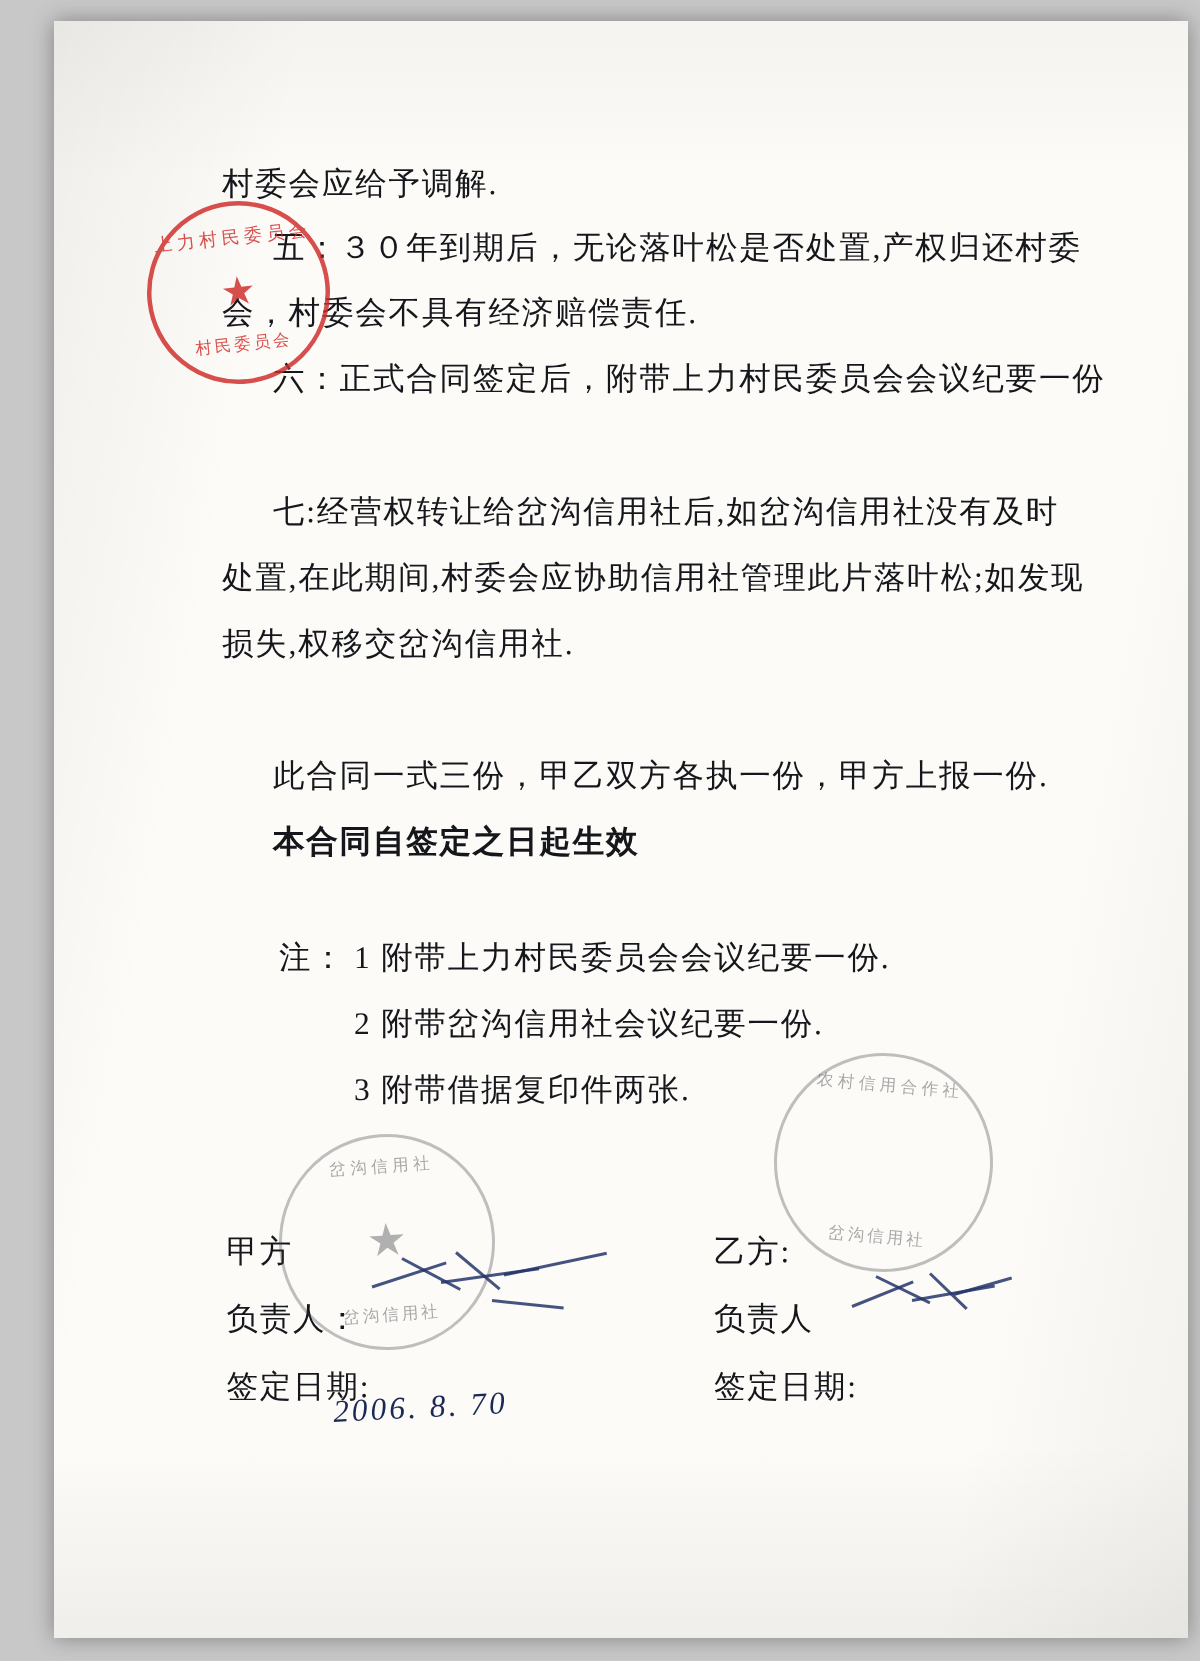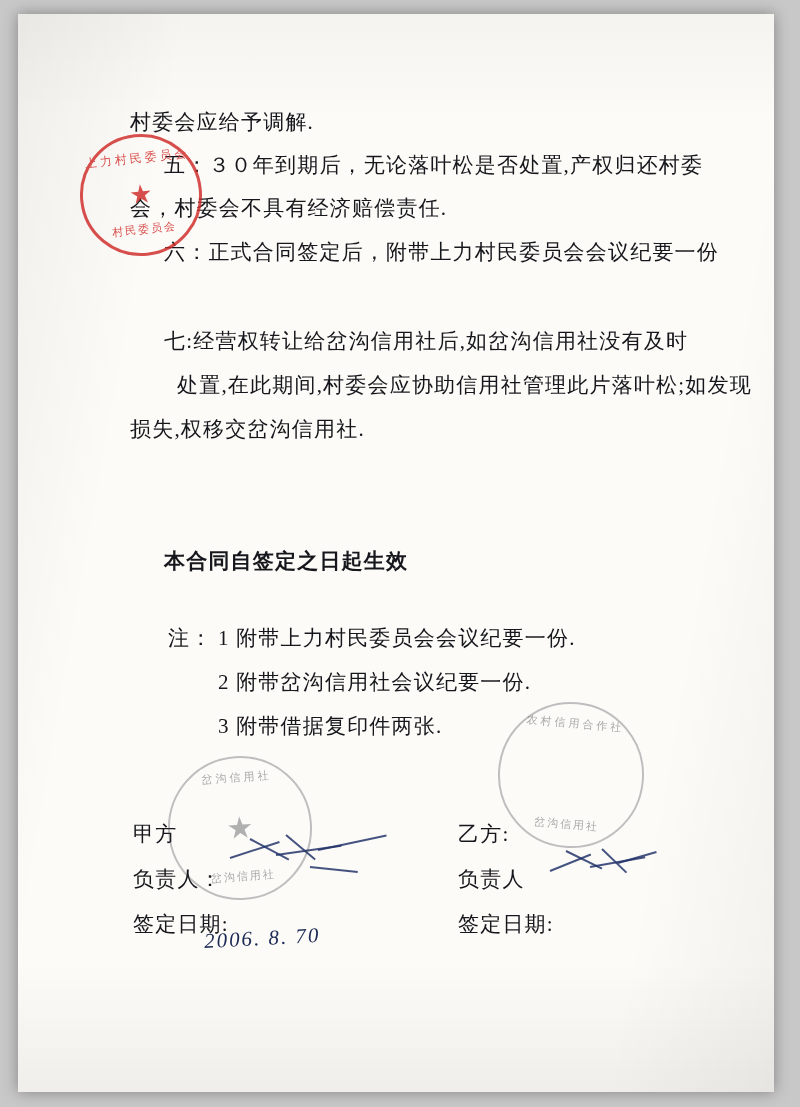--- a/index.html
+++ b/index.html
@@ -17,21 +17,21 @@
   #page {
     position: relative;
     width: 800px;
     height: 1107px;
     background: #c8c8c8;
   }
 
   
   #sheet {
     position: absolute;
-    left: 18px;
+    left: 36px;
     top: 14px;
     width: 756px;
     height: 1078px;
     background: #fdfbf7;
     box-shadow: 0 0 14px rgba(0,0,0,0.35);
     overflow: hidden;
   }
 
   
   #sheet::before {
@@ -151,22 +151,23 @@
 
   <div id="sheet">
 
     <div id="doc-body">
 
       <div class="line" style="left:112px; top:94px;">村委会应给予调解.</div>
       <div class="line" style="left:146px; top:137px;">五：３０年到期后，无论落叶松是否处置,产权归还村委</div>
       <div class="line" style="left:112px; top:180px;">会，村委会不具有经济赔偿责任.</div>
       <div class="line" style="left:146px; top:224px;">六：正式合同签定后，附带上力村民委员会会议纪要一份</div>
       <div class="line" style="left:146px; top:313px;">七:经营权转让给岔沟信用社后,如岔沟信用社没有及时</div>
-      <div class="line" style="left:112px; top:357px;margin-left:47px;">处置,在此期间,村委会应协助信用社管理此片落叶松;如发现</div>
+      <div class="line" style="left:112px; top:357px;">处置,在此期间,村委会应协助信用社管理此片落叶松;如发现</div>
       <div class="line" style="left:112px; top:401px;">损失,权移交岔沟信用社.</div>
+      <div class="line" style="left:146px; top:489px;">此合同一式三份，甲乙双方各执一份，甲方上报一份.</div>
       <div class="line" style="left:146px; top:533px;font-weight:bold;">本合同自签定之日起生效</div>
 
       <div class="line" style="left:150px; top:610px;">注：</div>
       <div class="line" style="left:200px; top:610px;">1 附带上力村民委员会会议纪要一份.</div>
       <div class="line" style="left:200px; top:654px;">2 附带岔沟信用社会议纪要一份.</div>
       <div class="line" style="left:200px; top:698px;">3 附带借据复印件两张.</div>
 
       <div class="line" style="left:115px; top:806px;">甲方</div>
       <div class="line" style="left:115px; top:851px;font-family:Liberation Mono, monospace;">负责人：</div>
       <div class="line" style="left:115px; top:896px;">签定日期:</div>

